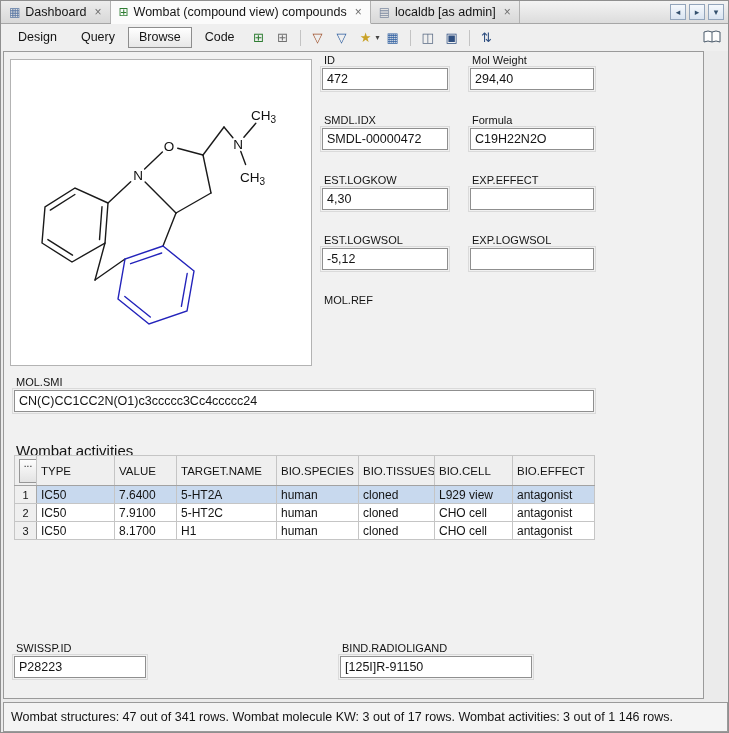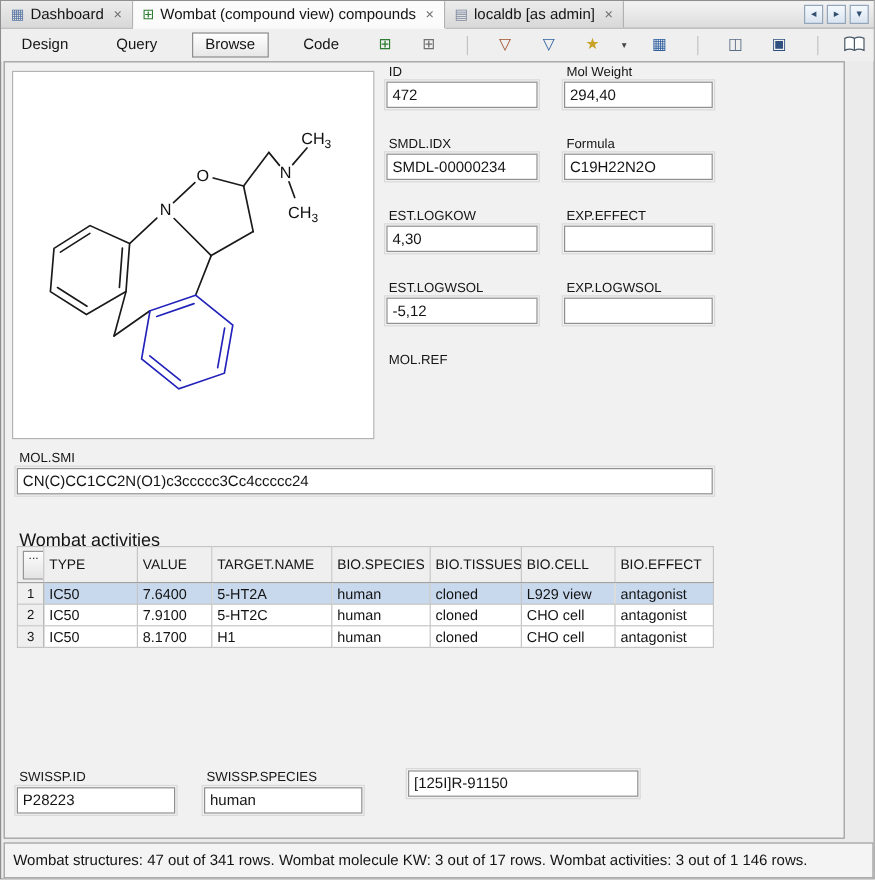--- a/index.html
+++ b/index.html
@@ -16,21 +16,21 @@
   .tclose{color:#6e6e6e;font-size:12px;margin-left:3px;line-height:1}
   .tic{font-size:12px;line-height:1;font-family:"DejaVu Sans",sans-serif}
   .ic-dash{color:#5b79a5}.ic-grid{color:#2e7d32}.ic-db{color:#7d8aa0}
   .tabctrls{margin-left:auto;display:flex;align-items:center;gap:3px;padding:0 4px}
   .tcbtn{width:16px;height:16px;border:1px solid #93a5bb;background:linear-gradient(#f5f9fd,#d9e4f1);
     font-size:9px;display:flex;align-items:center;justify-content:center;color:#33506e;
     font-family:"DejaVu Sans",sans-serif}
 
   
   .toolbar{position:absolute;left:0;top:23px;right:0;height:27px;display:flex;align-items:center;
-    padding:0 6px;gap:18px;background:#efefef}
+    padding:0 6px;gap:2px;background:#efefef}
   .mbtn{padding:2px 10px;border:1px solid transparent;line-height:15px}
   .mbtn.active{border:1px solid #8d8d8d;background:linear-gradient(#ffffff,#e7e7e7)}
   .ticonbtn{width:22px;height:20px;display:flex;align-items:center;justify-content:center;
     font-size:13px;line-height:1;font-family:"DejaVu Sans",sans-serif}
   .tsep{width:1px;height:16px;background:#c3c3c3;margin:0 4px}
   .caret{font-size:8px;margin-left:-3px;color:#444;font-family:"DejaVu Sans",sans-serif}
   .ic-green{color:#2e7d32}.ic-gray{color:#707070}.ic-rust{color:#a0522d}.ic-blue{color:#2f5fa0}
   .ic-gold{color:#c9a227}.ic-steel{color:#5a6b84}.ic-navy{color:#2f4f80}
   .bookbtn{position:absolute;right:5px;top:26px;width:22px;height:20px;display:flex;
     align-items:center;justify-content:center}
@@ -162,21 +162,21 @@
       <div class="flabel">ID</div>
       <div class="fbox num">472</div>
     </div>
     <div class="fgroup" style="left:466px;top:2px;width:124px">
       <div class="flabel">Mol Weight</div>
       <div class="fbox num">294,40</div>
     </div>
 
     <div class="fgroup" style="left:318px;top:62px;width:126px">
       <div class="flabel">SMDL.IDX</div>
-      <div class="fbox">SMDL-00000234</div>
+      <div class="fbox">SMDL-00000472</div>
     </div>
     <div class="fgroup" style="left:466px;top:62px;width:124px">
       <div class="flabel">Formula</div>
       <div class="fbox">C19H22N2O</div>
     </div>
 
     <div class="fgroup" style="left:318px;top:122px;width:126px">
       <div class="flabel">EST.LOGKOW</div>
       <div class="fbox num">4,30</div>
     </div>
@@ -260,25 +260,22 @@
           <td>CHO cell</td>
           <td>antagonist</td>
         </tr>
       </tbody>
     </table>
 
     <div class="fgroup" style="left:10px;top:590px;width:132px">
       <div class="flabel">SWISSP.ID</div>
       <div class="fbox">P28223</div>
     </div>
-    <div class="fgroup" style="left:166px;top:590px;width:132px">
-      <div class="flabel">SWISSP.SPECIES</div>
-      <div class="fbox">human</div>
-    </div>
     <div class="fgroup" style="left:336px;top:590px;width:192px">
+      <div class="flabel">BIND.RADIOLIGAND</div>
       <div class="fbox">[125I]R-91150</div>
     </div>
 
   </div>
 
   <div class="statusbar">
     <span>Wombat structures: 47 out of 341 rows. Wombat molecule KW: 3 out of 17 rows. Wombat activities: 3 out of 1 146 rows.</span>
   </div>
 
 </div>

